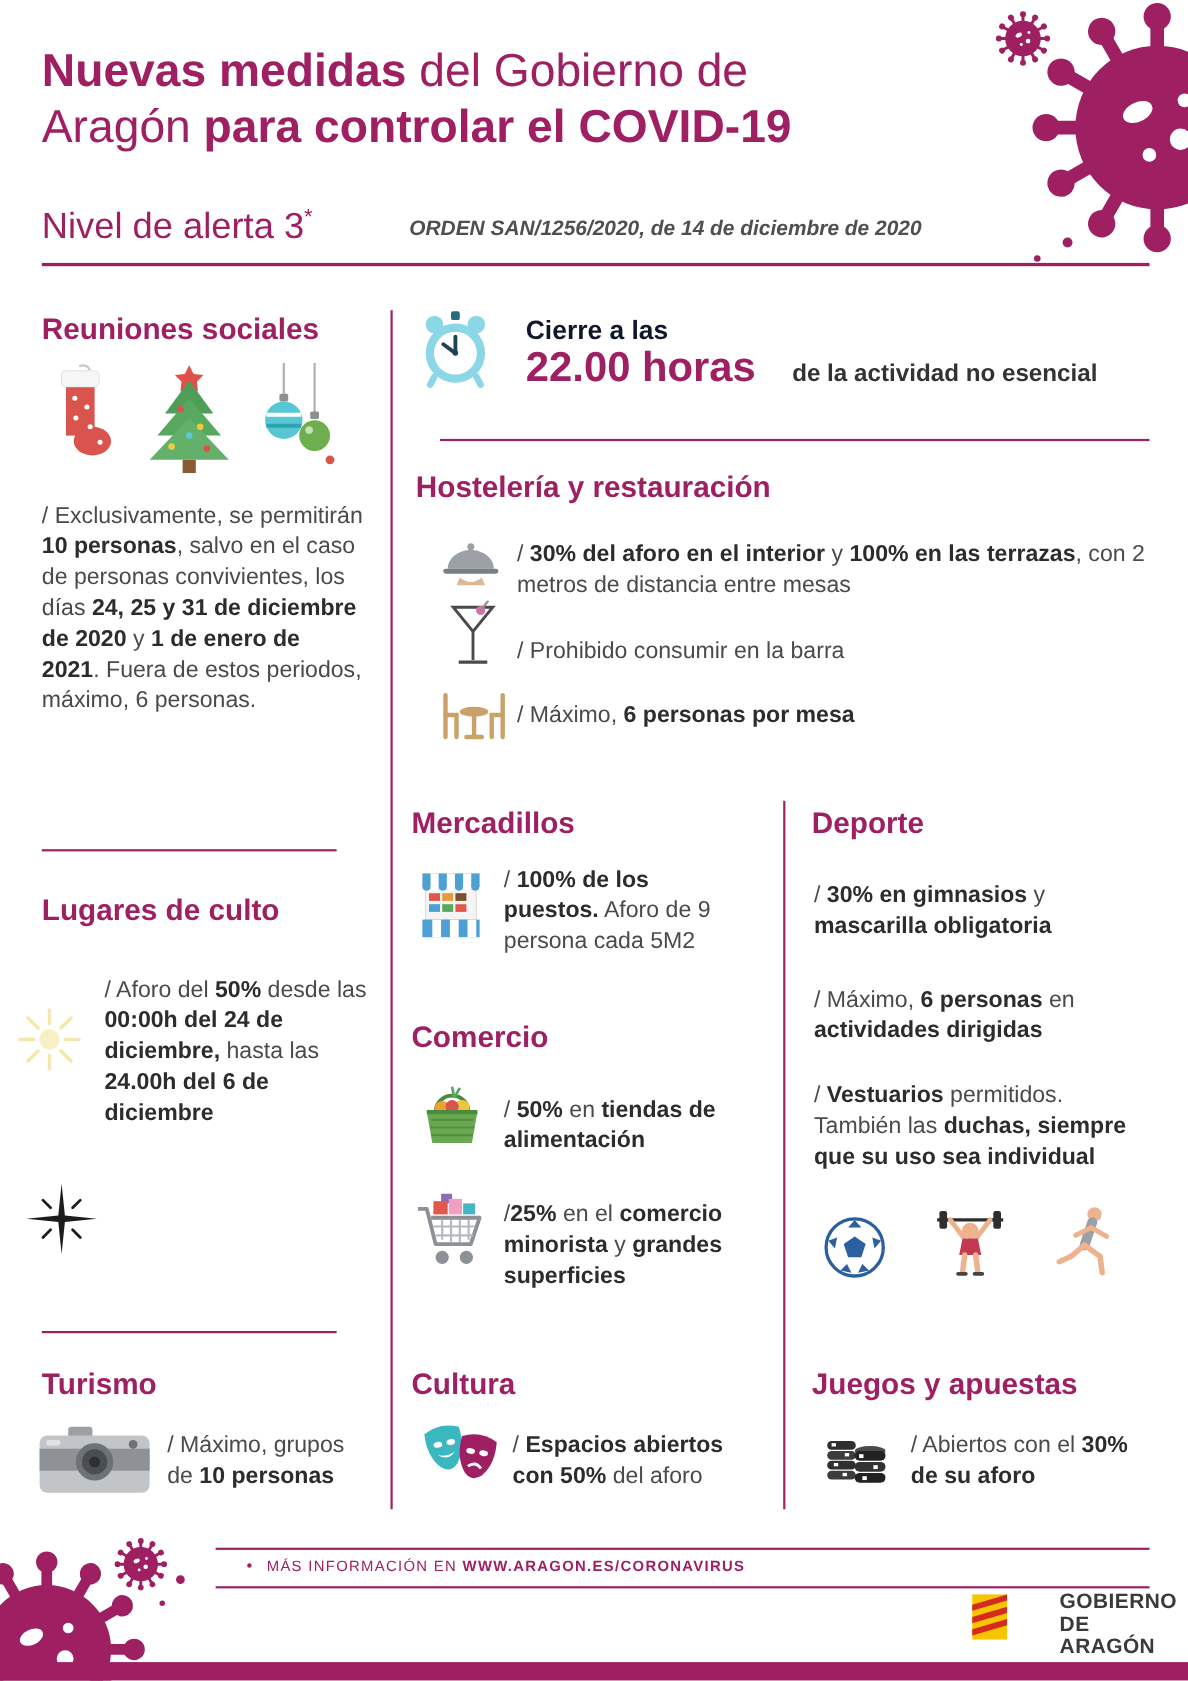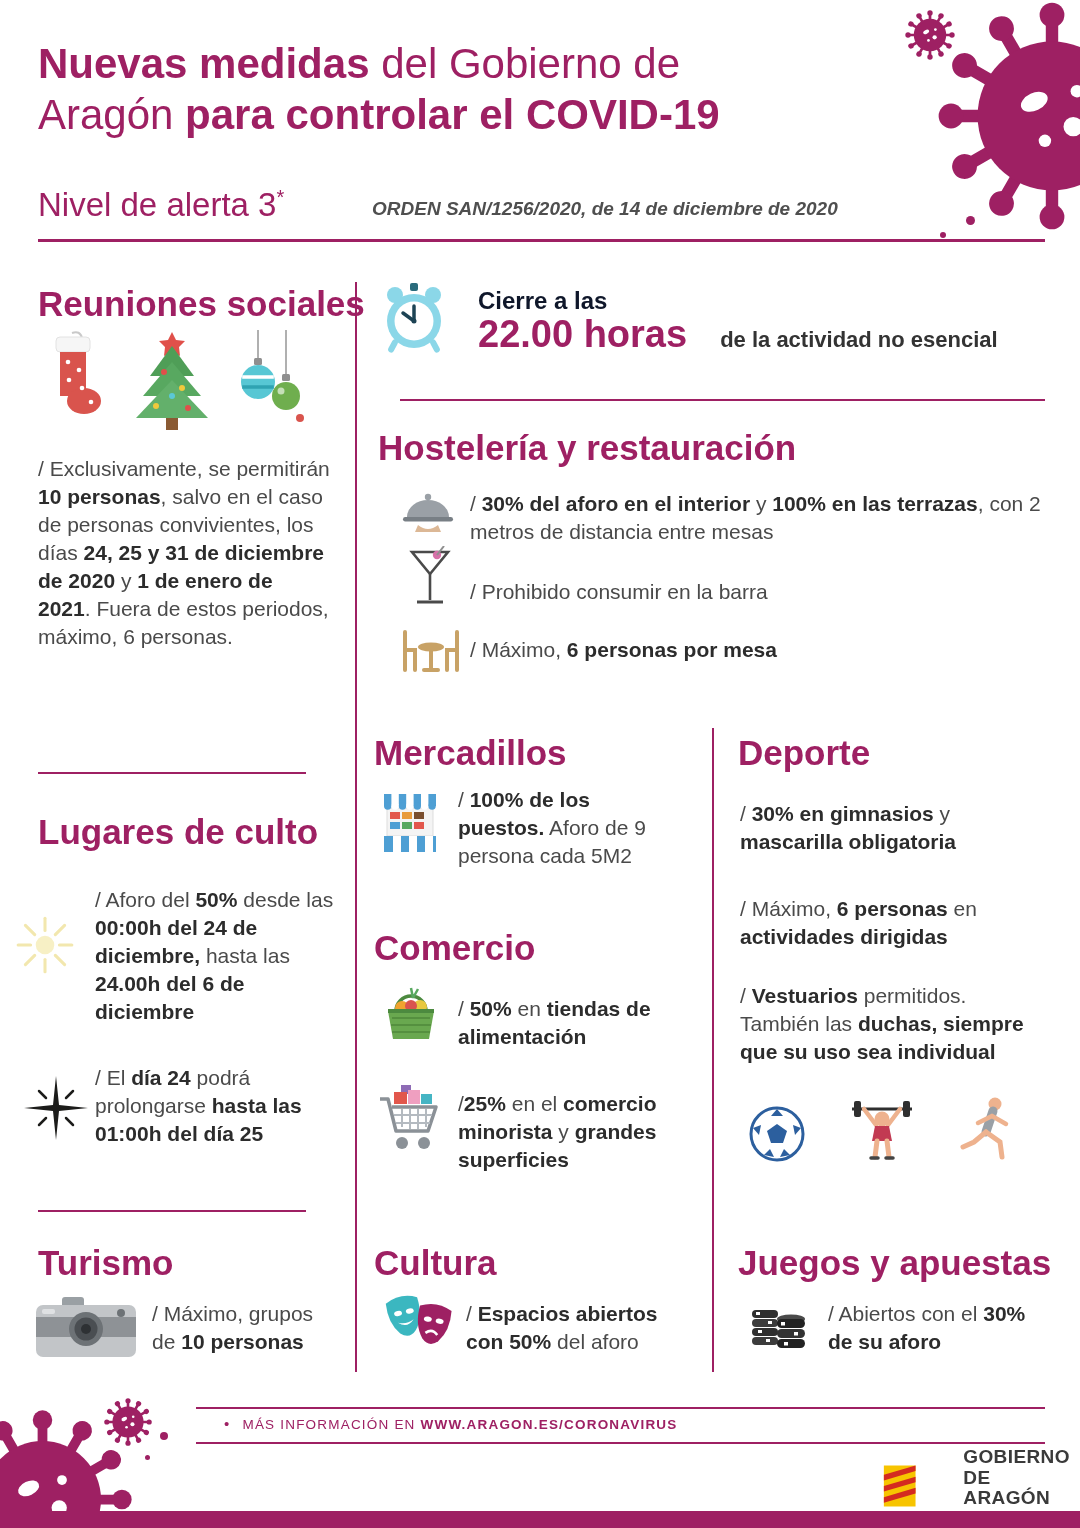--- a/index.html
+++ b/index.html
@@ -3,34 +3,34 @@
 <meta charset="utf-8">
 <style>
   * { margin:0; padding:0; box-sizing:border-box; }
   html,body { background:#ffffff; }
   body { font-family:"Liberation Sans","DejaVu Sans",sans-serif; }
   .page{ position:relative; width:1080px; height:1528px; margin:0 auto; background:#ffffff; overflow:hidden; color:#454545;}
   .abs{ position:absolute; }
   .mag{ color:#9e2063; }
   .h-title{ position:absolute; font-size:42px; line-height:1.22; color:#9e2063; font-weight:400; }
   .h-title b{ font-weight:800; }
-  .h-section{ position:absolute; font-size:35px; font-weight:800; color:#9e2063; }
+  .h-section{ position:absolute; font-size:27px; font-weight:800; color:#9e2063; }
   .body-text{ position:absolute; font-size:21px; line-height:1.33; color:#4a4a4a; }
   .body-text b{ color:#2c2c2c; font-weight:800; }
   .rule{ position:absolute; background:#9e2063; }
   .alert{ position:absolute; font-size:33px; color:#9e2063; font-weight:400; }
   .order{ position:absolute; font-size:19px; font-style:italic; font-weight:700; color:#4f4f4f; }
   .closing-intro{ position:absolute; font-size:24px; font-weight:800; color:#0f172a; }
   .closing-row{ position:absolute; display:flex; align-items:baseline; column-gap:10px;gap:33px; }
   .closing-time{ font-size:38px; font-weight:800; color:#9e2063; }
   .closing-detail{ font-size:22px; font-weight:800; color:#333; }
   .footer-info{ position:absolute; font-size:13.5px; letter-spacing:1.2px; color:#9e2063; font-weight:400; }
   .footer-info b{ font-weight:800; }
   .footer-info .bullet{ margin-right:12px; font-size:15px; }
-  .logo{ position:absolute; display:flex; align-items:flex-end; column-gap:10px;gap:44px; }
+  .logo{ position:absolute; display:flex; align-items:flex-start; column-gap:10px;gap:44px; }
   .logo-text{ font-size:19px; font-weight:800; color:#3a3a3a; line-height:1.08; letter-spacing:.4px; }
   .bottom-bar{ position:absolute; left:0; top:1511px; width:1080px; height:17px; background:#9e2063; }
   .dot{ position:absolute; background:#9e2063; border-radius:50%; }
   svg{ display:block; }
 </style>
 </head>
 <body>
 
 <div class="page">
 
@@ -211,21 +211,20 @@
   <svg class="abs" style="left:24px; top:1076px;" width="64" height="64" viewBox="0 0 64 64">
     <path d="M32 0 L35 29 L64 32 L35 35 L32 64 L29 35 L0 32 L29 29 Z" fill="#1c1c1a"></path>
     <g stroke="#1c1c1a" stroke-width="2.5" stroke-linecap="round">
       <line x1="15" y1="15" x2="22" y2="22"></line>
         <line x1="49" y1="15" x2="42" y2="22"></line>
       <line x1="15" y1="49" x2="22" y2="42"></line>
         <line x1="49" y1="49" x2="42" y2="42"></line>
     </g>
   </svg>
 
-  <p class="body-text" style="left:95px; top:1064px; width:238px;"><span>/ El </span><b>día 24</b><span> podrá prolongarse </span><b>hasta las 01:00h del día 25</b></p>
 
   <div class="rule" style="left:38px; top:1210px; width:268px; height:2px;"></div>
 
   <h2 class="h-section" style="left:38px; top:1243px;">Turismo</h2>
 
   <svg class="abs" style="left:34px; top:1293px;" width="104" height="68" viewBox="0 0 104 68">
     <rect x="28" y="4" width="22" height="12" rx="3" fill="#9aa0a4"></rect>
     <rect x="2" y="12" width="100" height="52" rx="7" fill="#c2c5c8"></rect>
     <rect x="2" y="24" width="100" height="20" fill="#8e9296"></rect>
     <circle cx="52" cy="36" r="17" fill="#6d7276"></circle>

